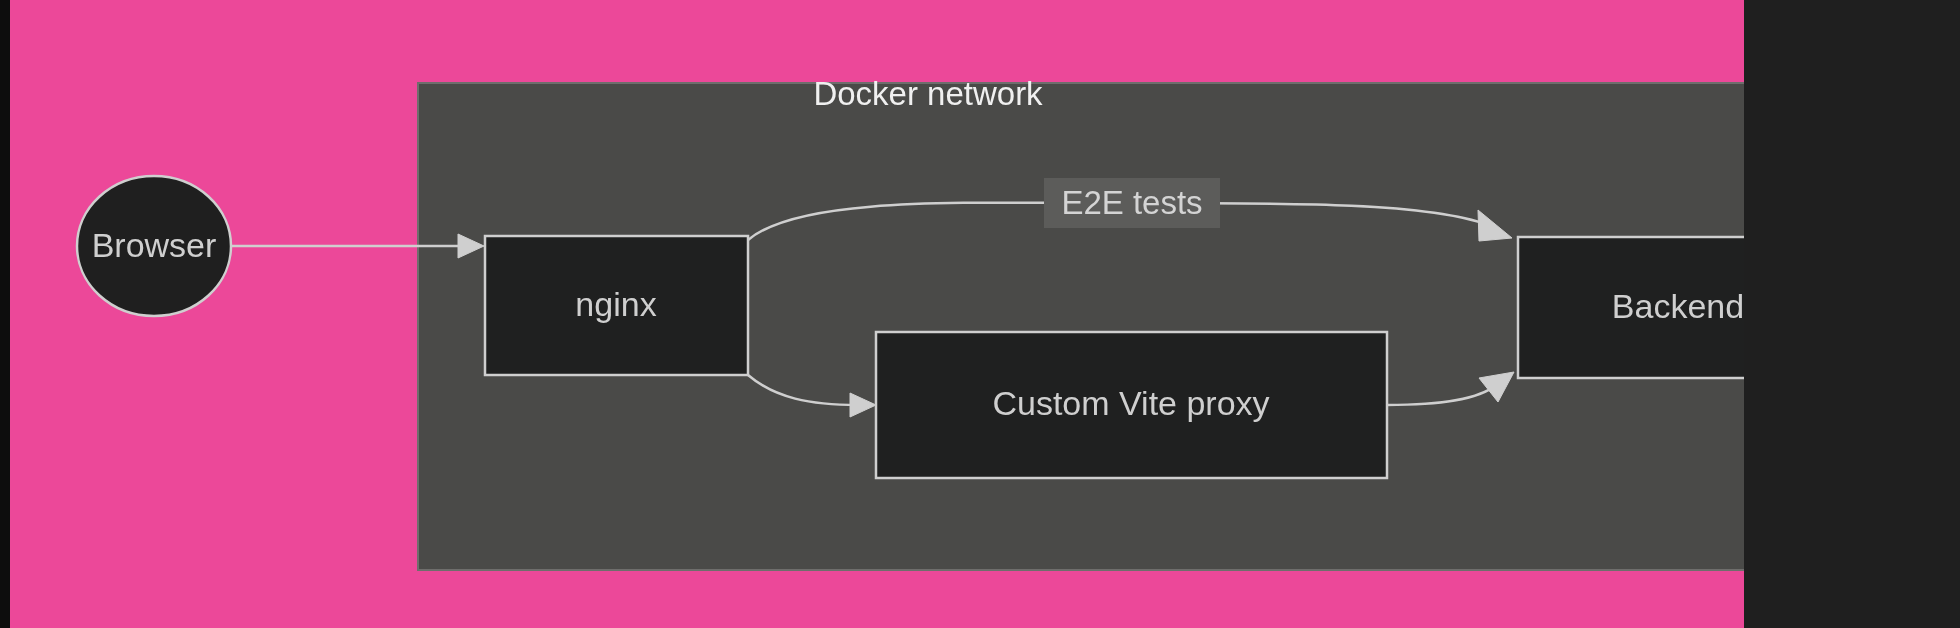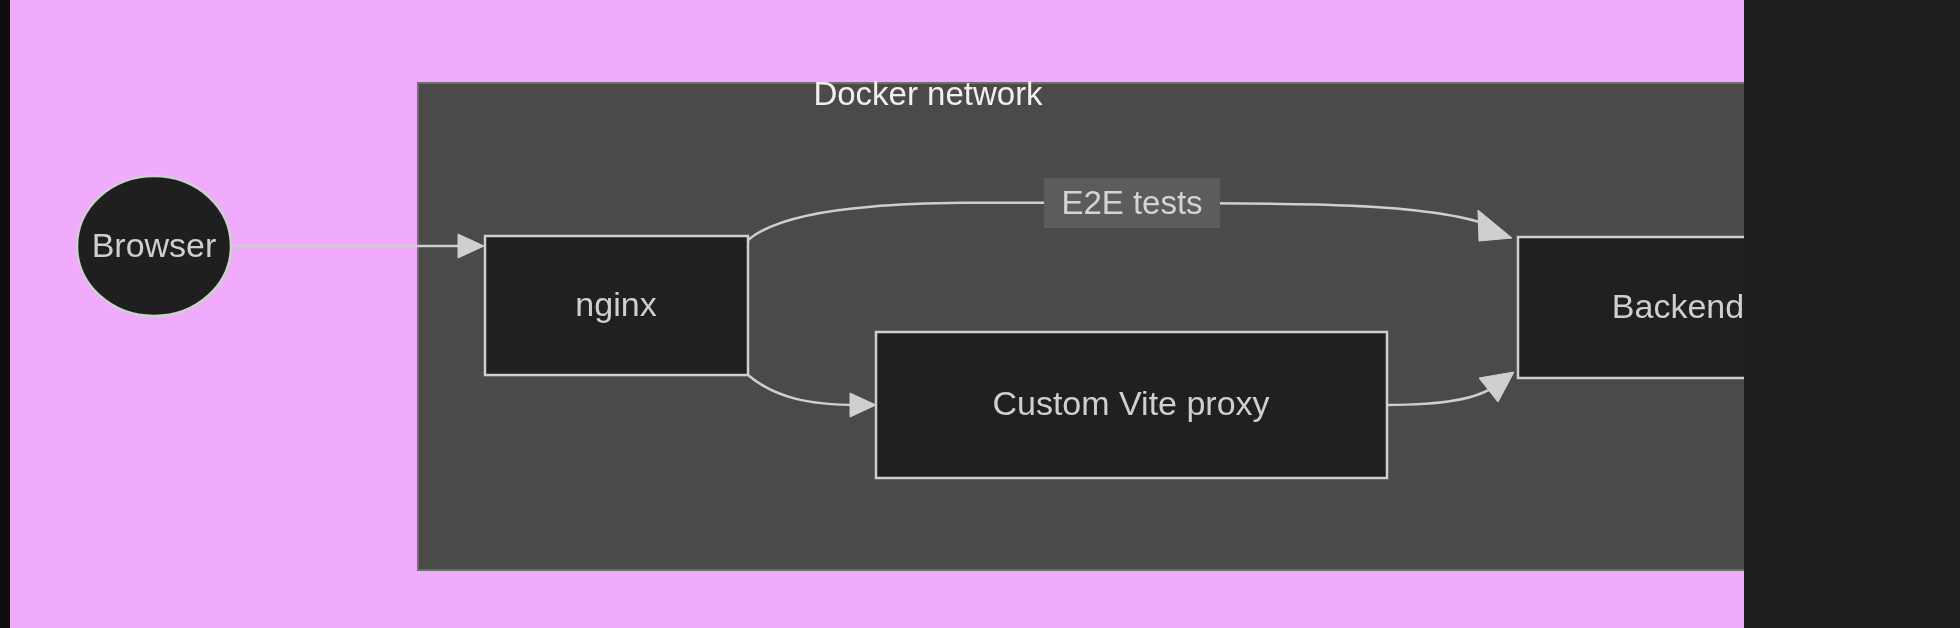--- a/index.html
+++ b/index.html
@@ -4,21 +4,21 @@
 <style>
   html, body {
     margin: 0;
     padding: 0;
     background: #1f1f1f;
   }
   #stage {
     position: relative;
     width: 1744px;
     height: 628px;
-    background: #f0abfc;
+    background: #ec4899;
     overflow: hidden;
     font-family: "Liberation Sans", sans-serif;
   }
   #left-gutter {
     position: absolute;
     left: 0; top: 0;
     width: 10px;
     height: 628px;
     background: #0d0d0d;
   }

